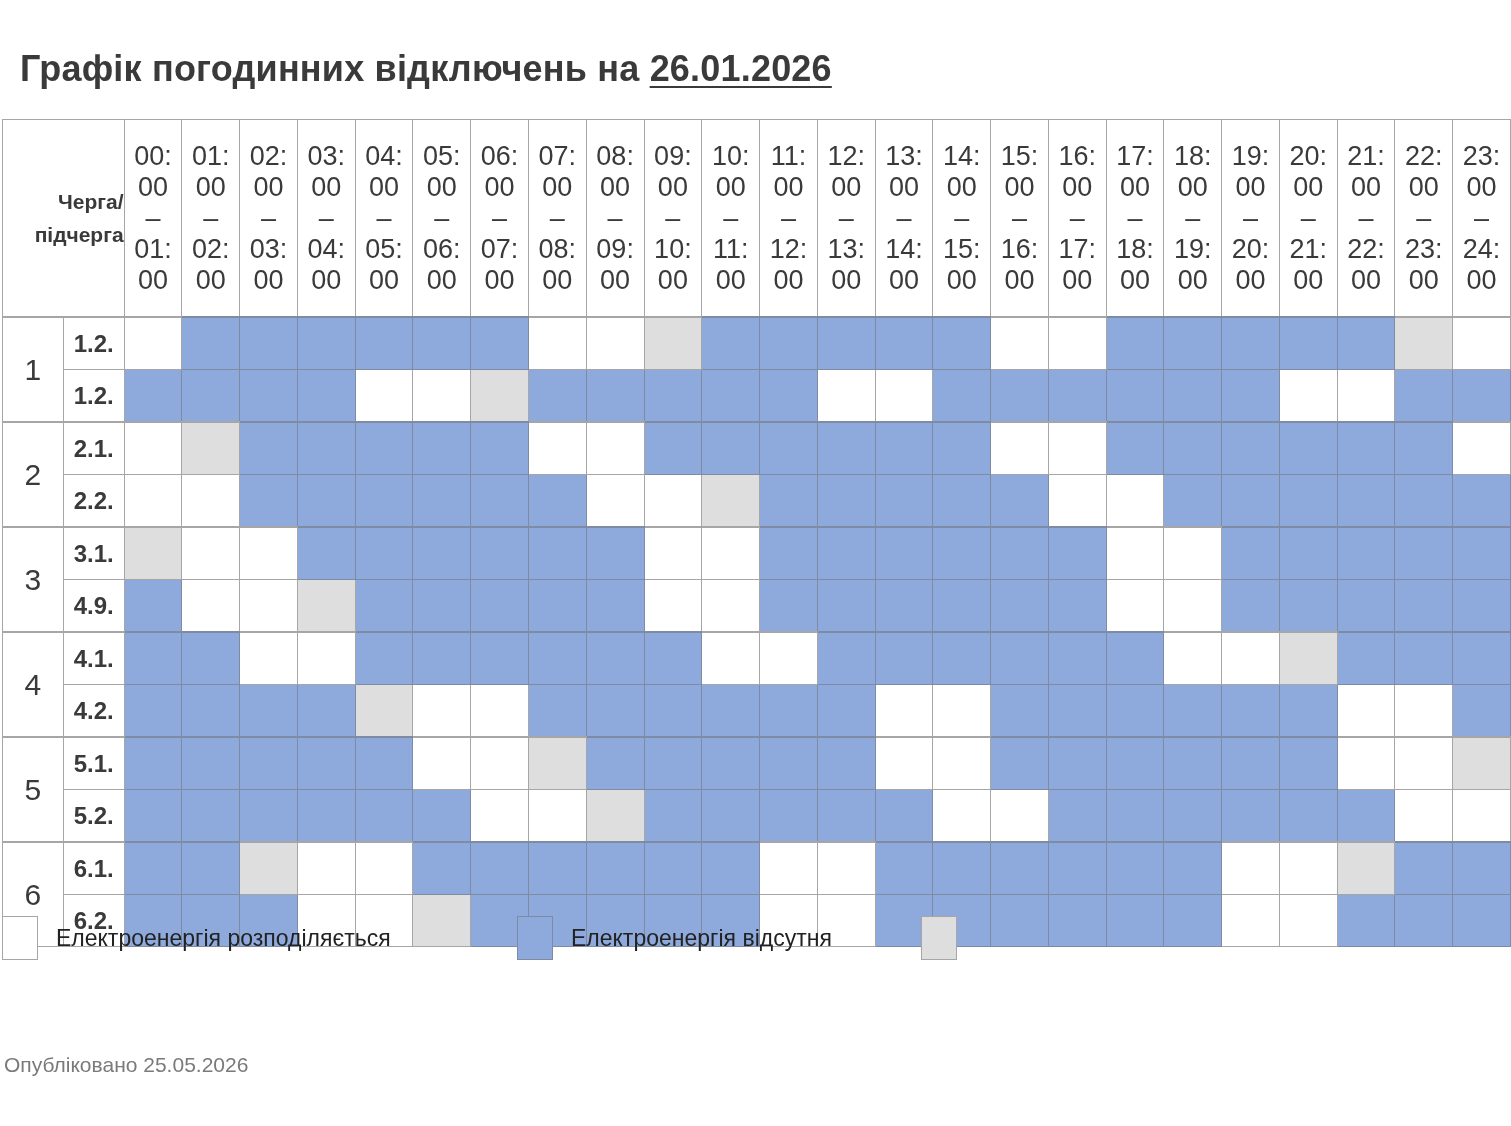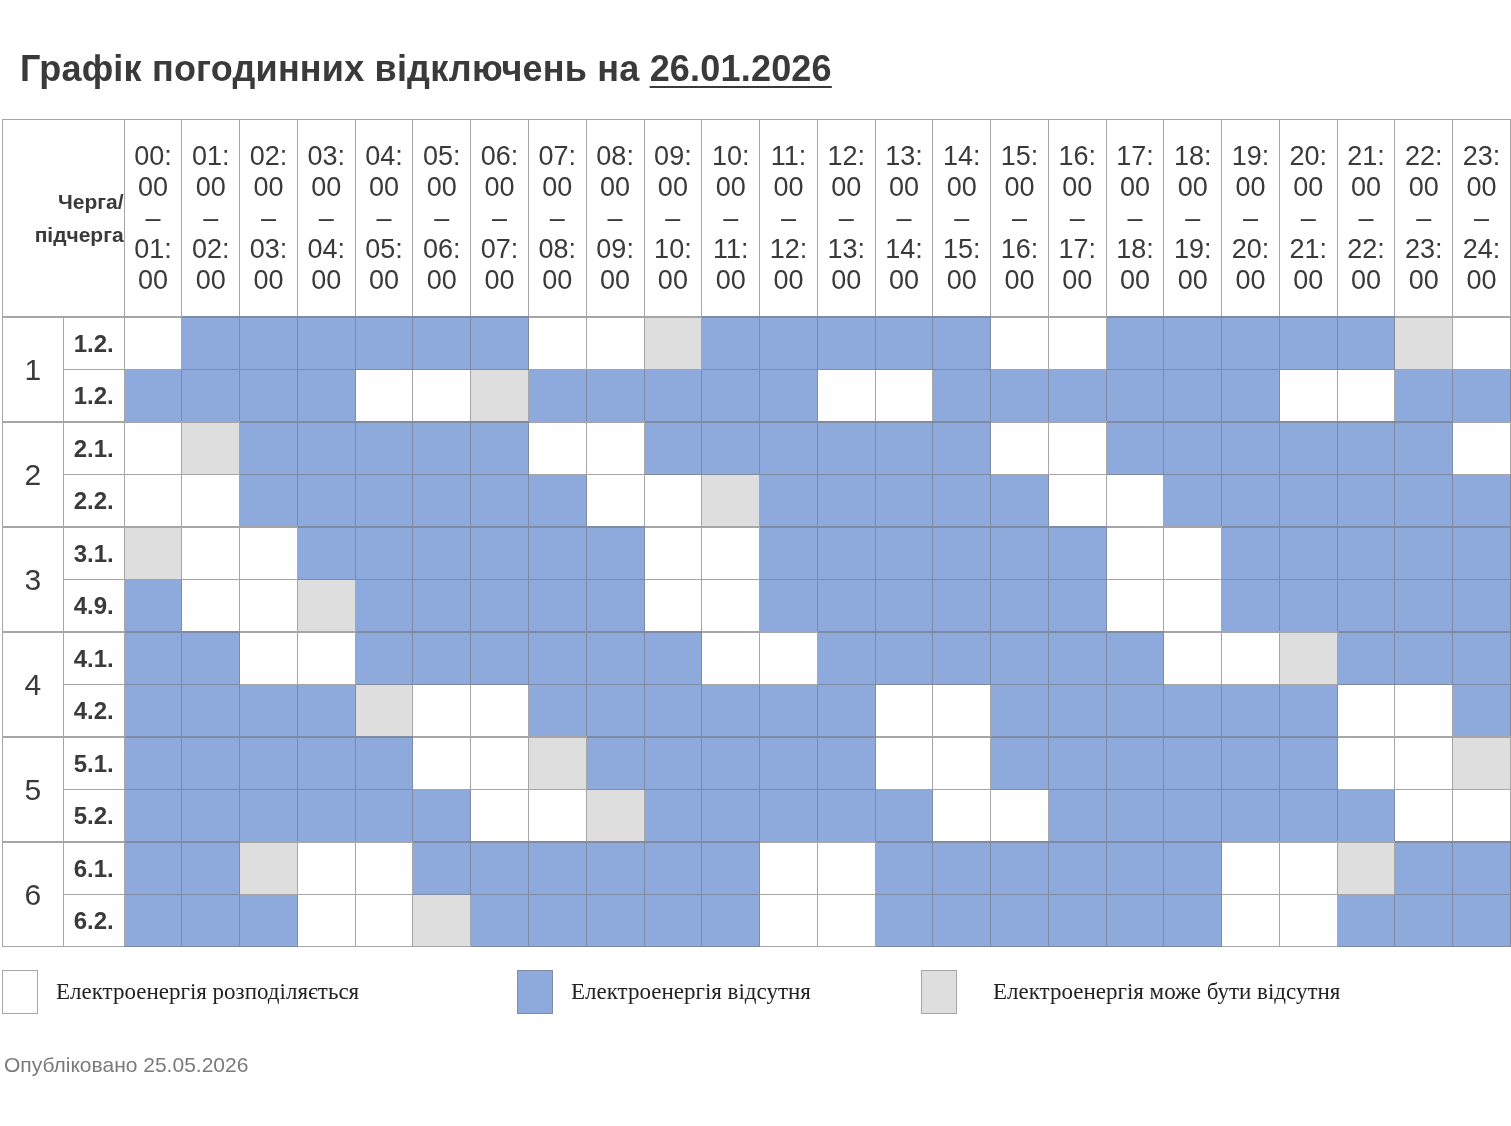--- a/index.html
+++ b/index.html
@@ -11,21 +11,21 @@
   th.corner { width:121px; height:196px; font-size:21px; font-weight:bold; color:#3a3a3a; line-height:33px; text-align:right; }
   th.hour { width:57px; height:196px; font-weight:normal; font-size:27px; color:#3a3a3a; line-height:31px; text-align:center; vertical-align:middle; }
   th.hour span { display:block; }
   td.queue { width:60px; font-size:30px; color:#3a3a3a; text-align:center; vertical-align:middle; }
   td.sub { width:60px; height:51px; font-size:24px; font-weight:bold; color:#3a3a3a; text-align:center; vertical-align:middle; }
   td.cell { width:57px; height:51px; }
   td.cell.W { background:#ffffff; }
   td.cell.B { background:#8eaadc; border-color:#7f8aa3; }
   td.cell.G { background:#dedede; }
   tr.grp-top td { border-top:2px solid #a6a6a6; }
-  .legend { position:absolute; top:970px; left:0; width:1511px; height:48px;font-family:Liberation Serif, serif; }
+  .legend { position:absolute; top:916px; left:0; width:1511px; height:48px; }
   .legend-item { position:absolute; display:flex; align-items:center; }
   .swatch { width:36px; height:44px; border:1px solid #a6a6a6; box-sizing:border-box; }
   .legend-label { font-size:23px; color:#222; margin-left:18px; white-space:nowrap; }
   .published { position:absolute; left:4px; top:1053px; font-size:21px; color:#7a7a7a; }
 </style>
 </head>
 <body>
 
 <div class="title">
   <span>Графік погодинних відключень на</span>
@@ -547,17 +547,16 @@
   <div class="legend-item" style="left:2px;">
     <div class="swatch" style="background:#ffffff;"></div>
     <span class="legend-label">Електроенергія розподіляється</span>
   </div>
   <div class="legend-item" style="left:517px;text-align:right;">
     <div class="swatch" style="background:#8eaadc; border-color:#7f8aa3;"></div>
     <span class="legend-label">Електроенергія відсутня</span>
   </div>
   <div class="legend-item" style="left:921px;">
     <div class="swatch" style="background:#dedede;"></div>
-    <span class="legend-label" style="margin-left:36px;">Електроенергія може бути відсутня</span>
   </div>
 </div>
 
 <div class="published">Опубліковано 25.05.2026</div>
 
 </body></html>

